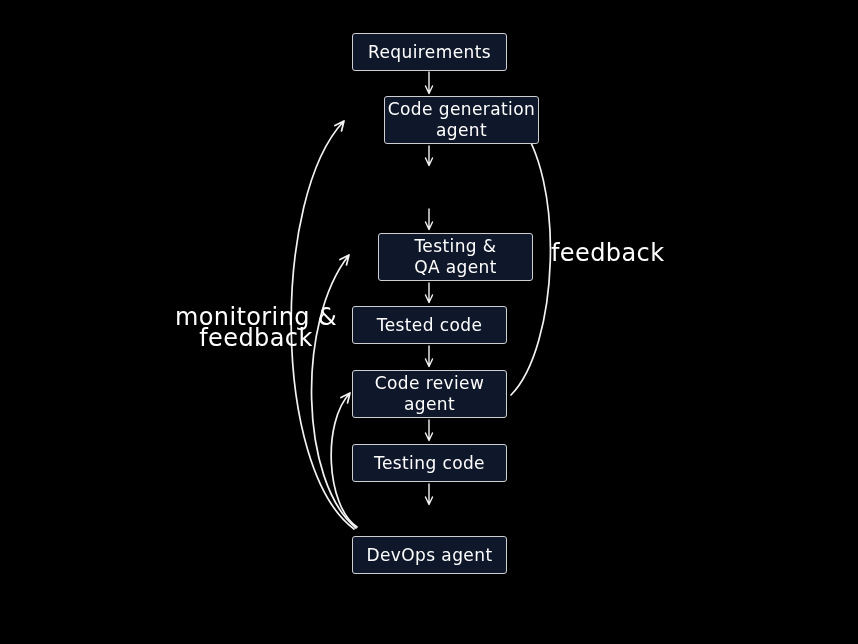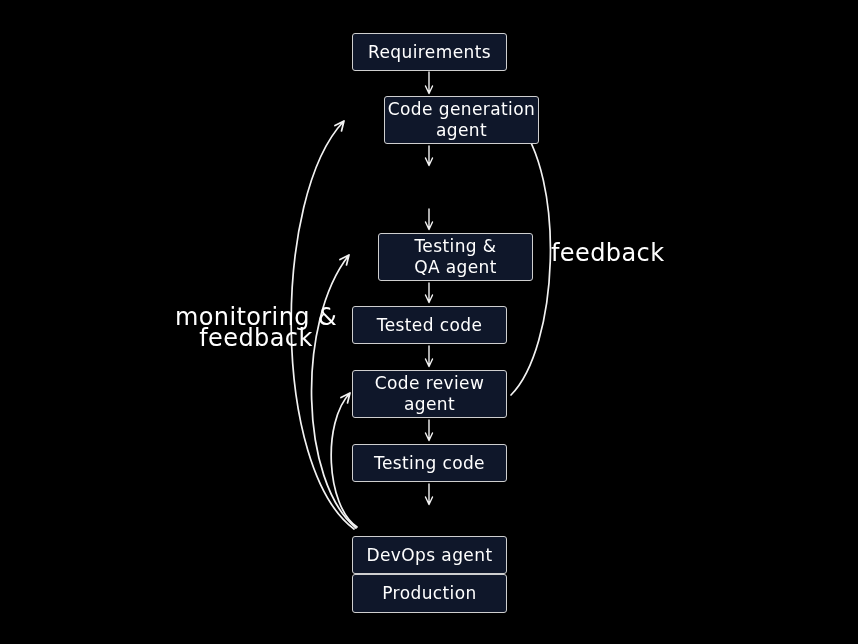--- a/index.html
+++ b/index.html
@@ -95,19 +95,18 @@
   <div class="node n-requirements">Requirements</div>
   <div class="node n-codegen">Code generation
 agent</div>
   <div class="node n-testing">Testing &amp;
 QA agent</div>
   <div class="node n-tested">Tested code</div>
   <div class="node n-review">Code review
 agent</div>
   <div class="node n-reviewed">Testing code</div>
   <div class="node n-devops">DevOps agent</div>
-  <div class="node n-production">Production</div>
 
   <div class="annotation ann-left">monitoring &amp;
 feedback</div>
   <div class="annotation ann-right">feedback</div>
 
 </div>
 
 </body></html>

